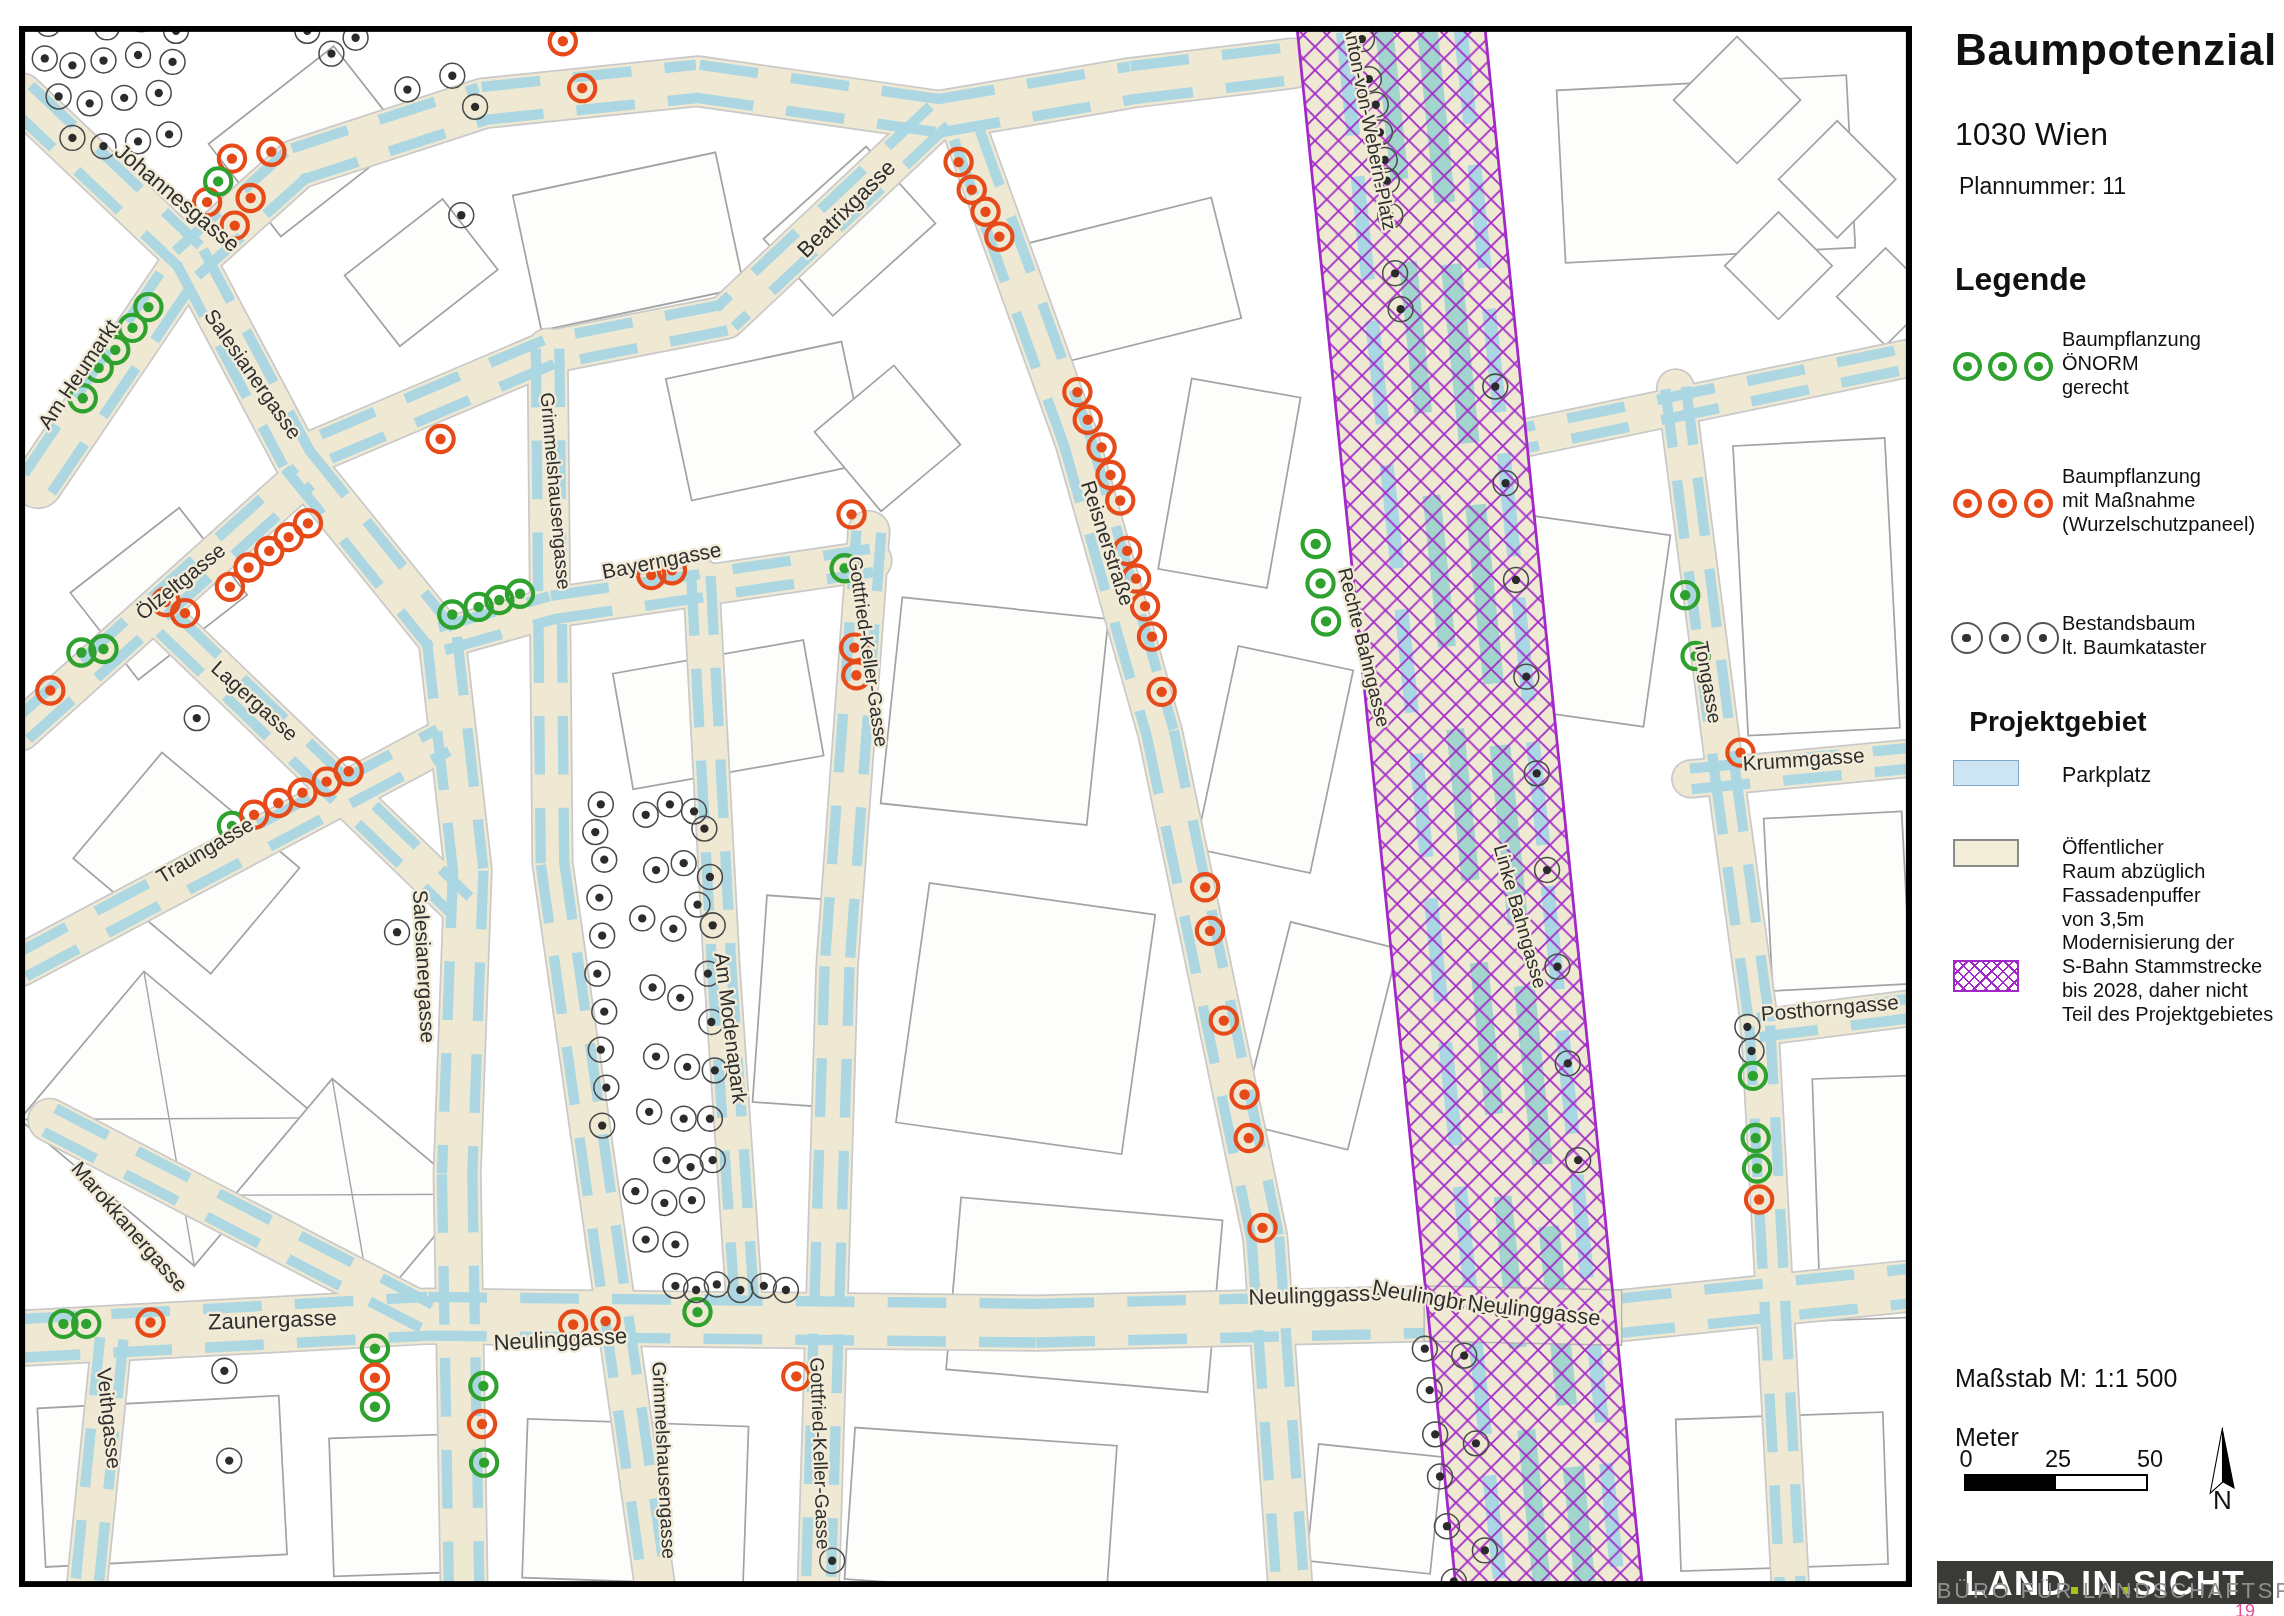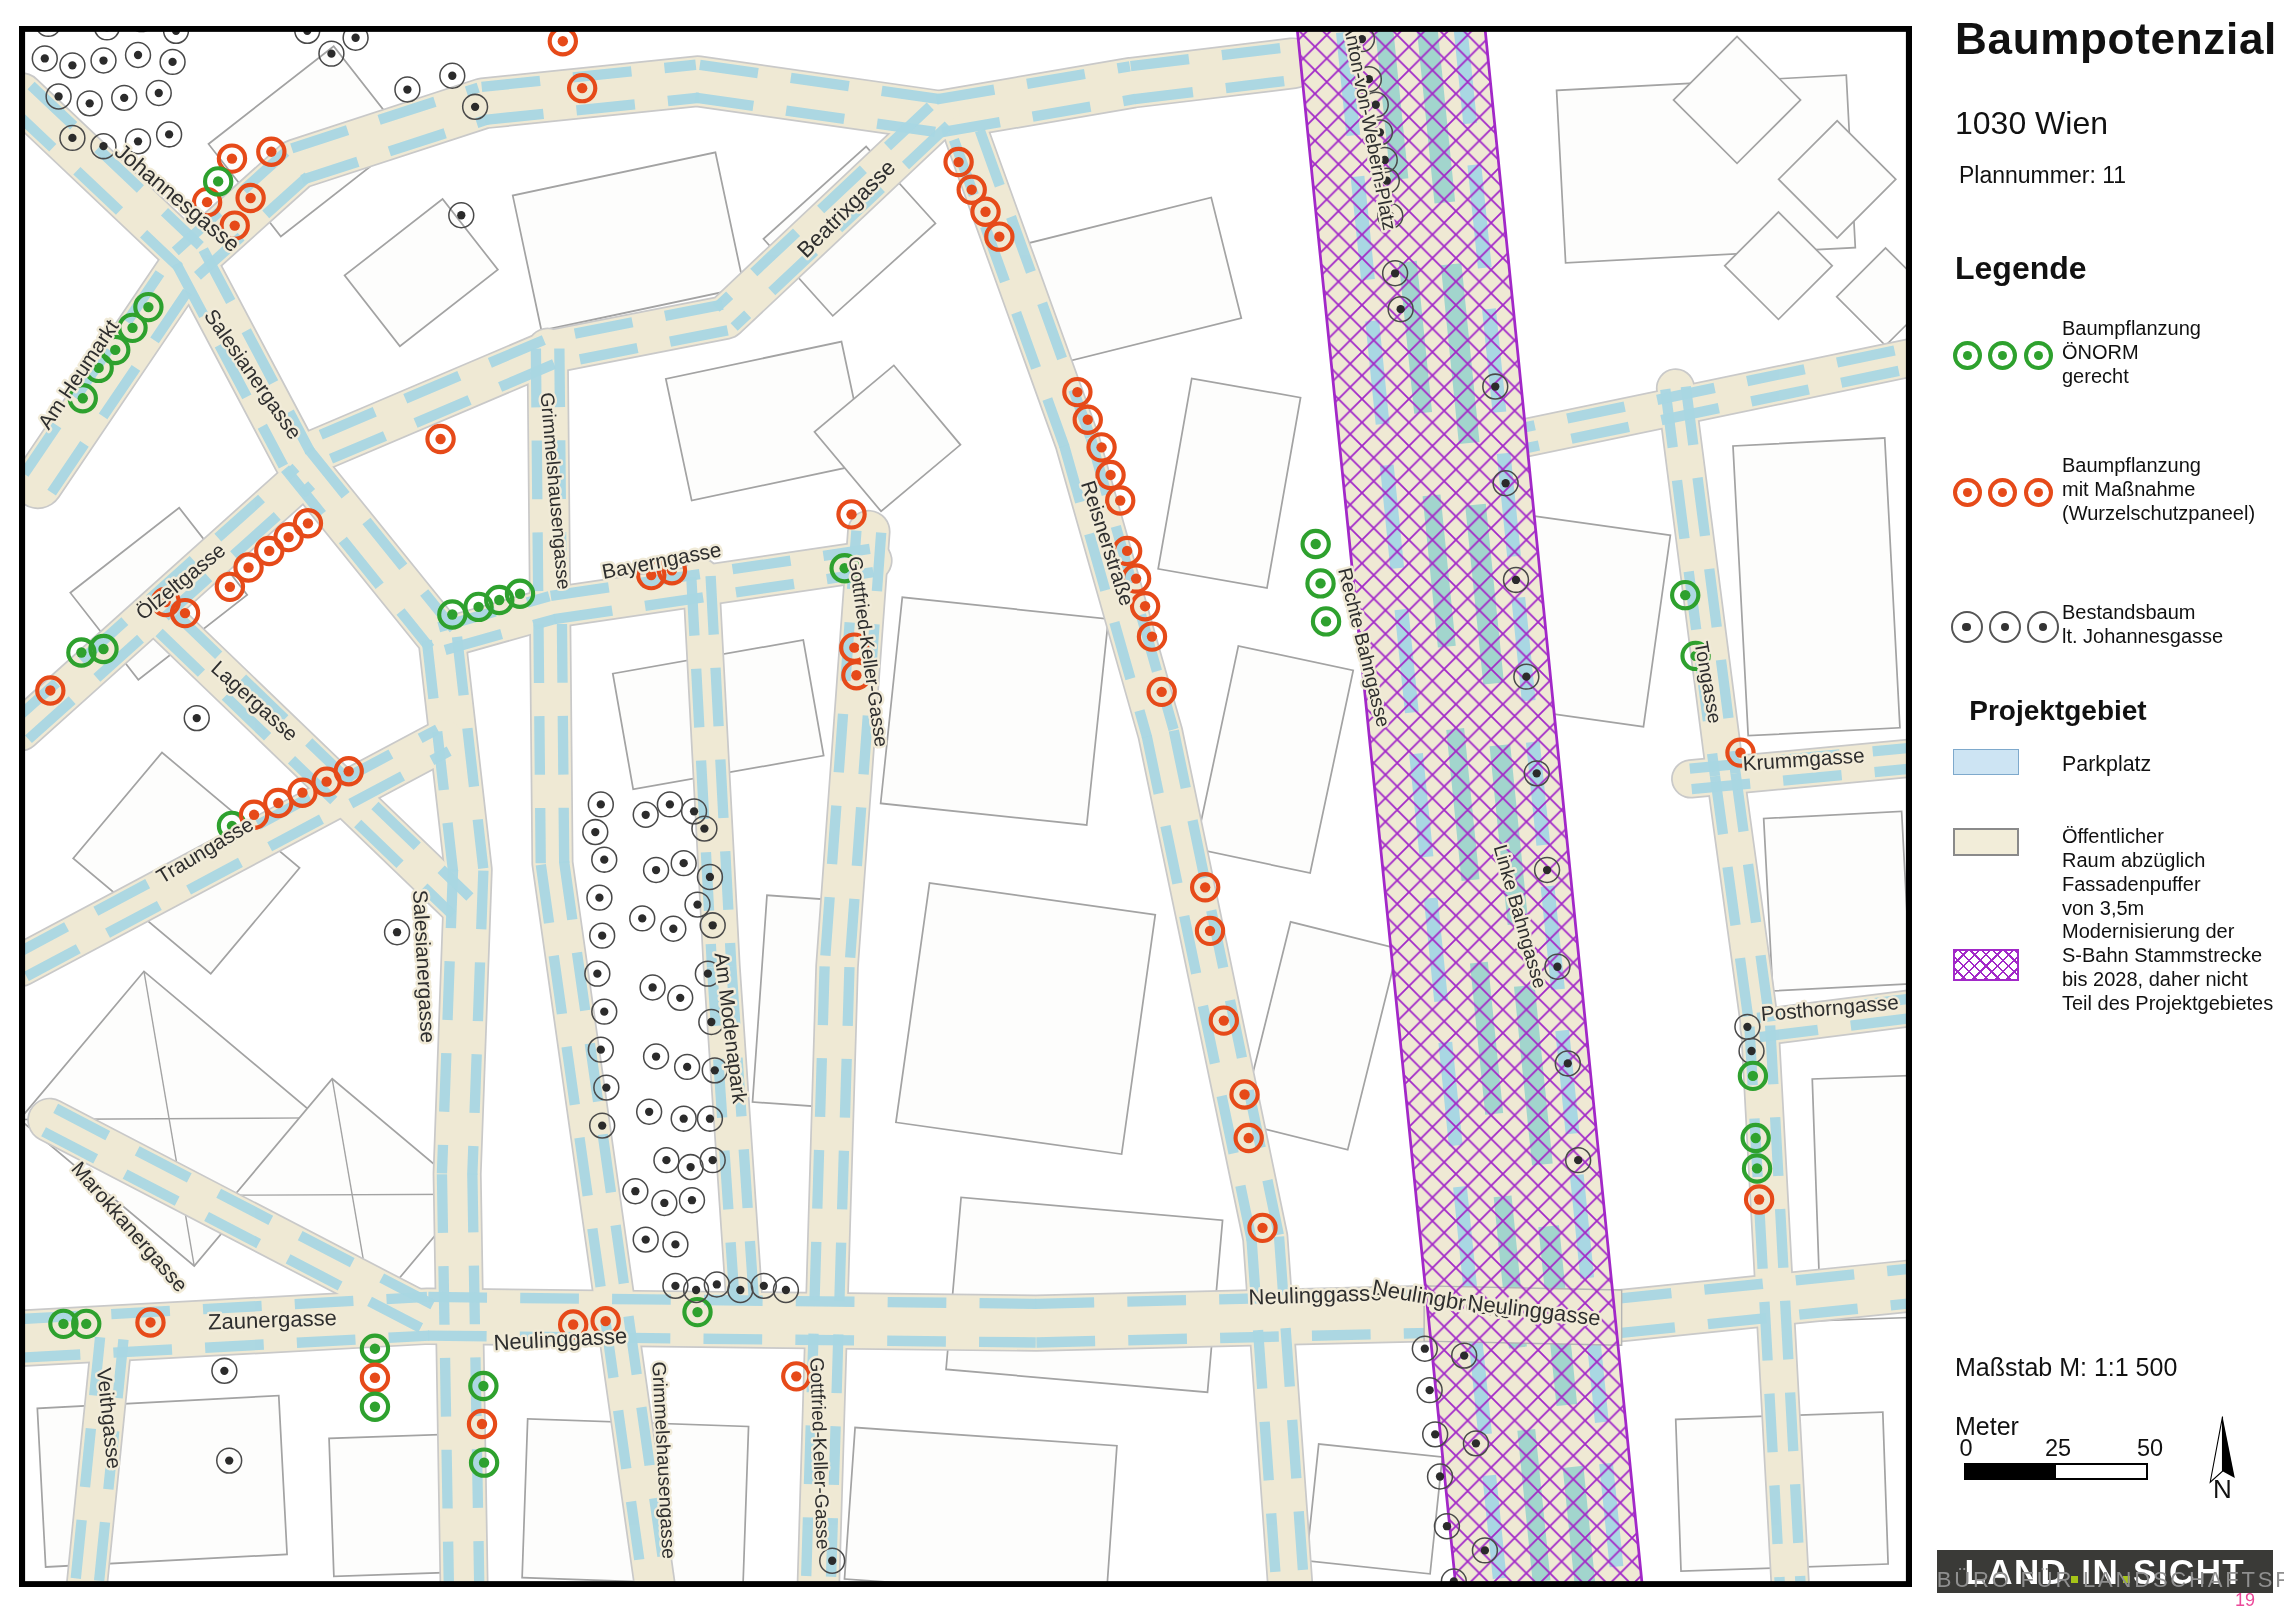--- a/index.html
+++ b/index.html
@@ -1,20 +1,20 @@
 <!DOCTYPE html>
 <html style="font-size:11px"><head>
 <meta charset="utf-8">
 <style>
   html,body{margin:0;padding:0;background:#fff;}
   body{font-family:"Liberation Sans",sans-serif;color:#111;}
   #stage{position:relative;width:2284px;height:1617px;background:#fff;overflow:hidden;}
   #map-wrap{position:absolute;left:19.3px;top:26px;width:1893px;height:1561px;}
   svg{display:block;}
-  .sidebar{position:absolute;left:1934px;top:4px;width:350px;height:1177px;background:#fff;}
+  .sidebar{position:absolute;left:1934px;top:15px;width:350px;height:1177px;background:#fff;}
   .sb{position:absolute;white-space:pre-line;}
   .title{left:21px;top:9.7px;font-size:44px;font-weight:bold;letter-spacing:0.7px;}
   .subtitle{left:21px;top:101px;font-size:32px;}
   .plannr{left:25px;top:158px;font-size:23px;}
   .legende{left:21px;top:246px;font-size:32px;font-weight:bold;}
   .projekt{left:19.3px;top:691px;font-size:28px;font-weight:bold;margin-left:16px;}
   .leg-text{font-size:20px;line-height:24px;}
   .tri{position:absolute;display:flex;gap:6.2px;align-items:center;}
   .c{box-sizing:border-box;width:29px;height:29px;border-radius:50%;position:relative;background:#fff;}
   .c::after{content:'';position:absolute;left:0;right:0;top:0;bottom:0;margin:auto;border-radius:50%;width:9px;height:9px;}
@@ -1111,21 +1111,21 @@
     <div class="sb leg-text" style="left:128px;top:449px;">Baumpflanzung
 mit Maßnahme
 (Wurzelschutzpaneel)</div>
 
     <div class="tri" style="left:16.6px;top:607px;">
       <span class="c gray"></span>
       <span class="c gray"></span>
       <span class="c gray"></span>
     </div>
     <div class="sb leg-text" style="left:128px;top:596px;">Bestandsbaum
-lt. Johannesgasse</div>
+lt. Baumkataster</div>
 
     <div class="sb projekt">Projektgebiet</div>
 
     <div class="swatch sw-park"></div>
     <div class="sb leg-text" style="left:128px;top:748px;font-size:21.4px;text-align:right;">Parkplatz</div>
 
     <div class="swatch sw-raum"></div>
     <div class="sb leg-text" style="left:128px;top:788px;margin-top:32px;">Öffentlicher
 Raum abzüglich
 Fassadenpuffer

